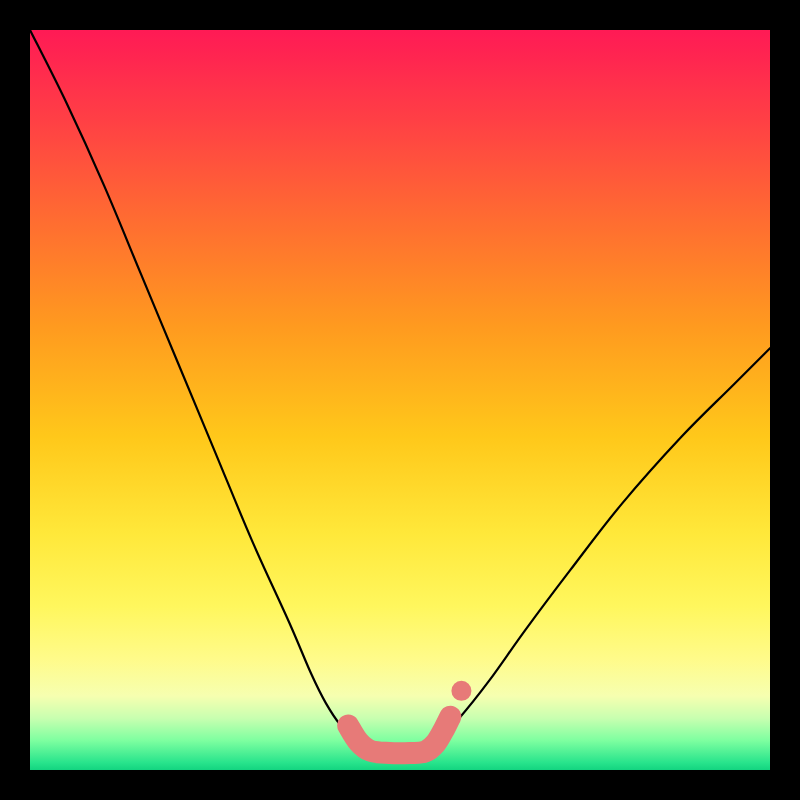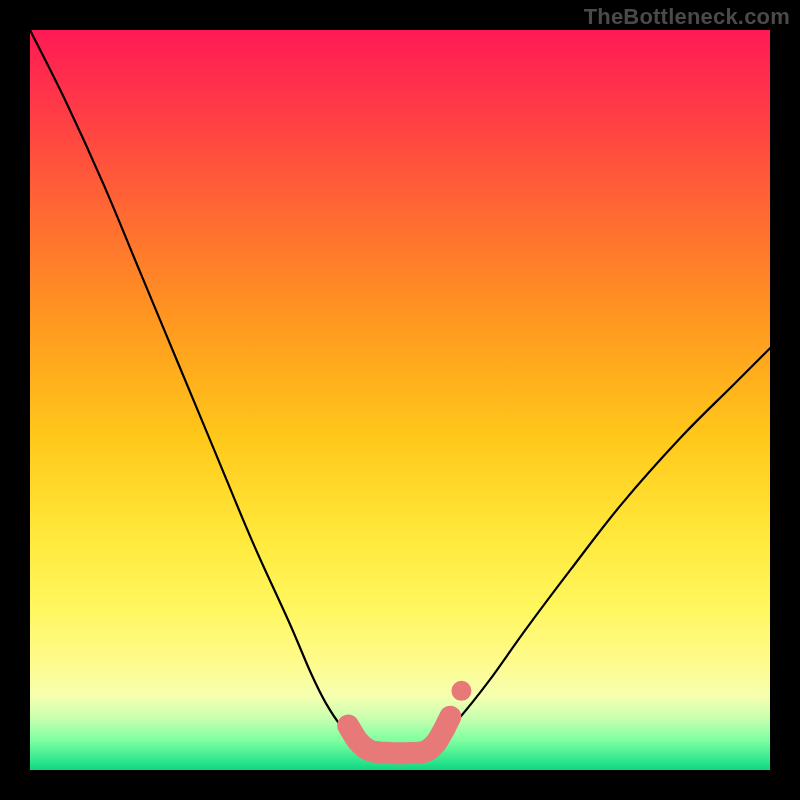--- a/index.html
+++ b/index.html
@@ -82,14 +82,13 @@
         <path id="right-curve-path" fill="none" stroke="#000" stroke-width="2.2" stroke-linecap="round" stroke-linejoin="round" d="M 407.00 710.40 C 411.00 706.40, 419.88 698.86, 429.20 688.20 C 438.52 677.54, 446.81 667.18, 458.80 651.20 C 470.79 635.22, 481.15 619.38, 495.80 599.40 C 510.45 579.42, 522.88 562.84, 540.20 540.20 C 557.52 517.56, 572.02 497.58, 592.00 473.60 C 611.98 449.62, 631.22 428.31, 651.20 407.00 C 671.18 385.69, 687.02 371.18, 703.00 355.20 C 718.98 339.22, 733.34 324.86, 740.00 318.20"></path>
       </g>
       <g>
         <path id="marker-path" fill="none" stroke="#e77a78" stroke-width="22" stroke-linecap="round" stroke-linejoin="round" d="M 318.20 695.60 C 320.06 698.53, 324.56 707.35, 328.56 711.88 C 332.56 716.41, 334.81 718.76, 340.40 720.76 C 345.99 722.76, 352.45 722.58, 359.64 722.98 C 366.83 723.38, 373.97 723.25, 380.36 722.98 C 386.75 722.71, 390.63 723.23, 395.16 721.50 C 399.69 719.77, 402.06 717.49, 405.52 713.36 C 408.98 709.23, 411.74 703.36, 414.40 698.56 C 417.06 693.76, 419.25 688.85, 420.32 686.72"></path>
 
         <circle id="marker-dot" r="10" fill="#e77a78" cx="431.42" cy="660.82"></circle>
       </g>
     </svg>
   </div>
 
-  <div class="watermark">TheBottleneck.com</div>
 </div>
 
 </body></html>

